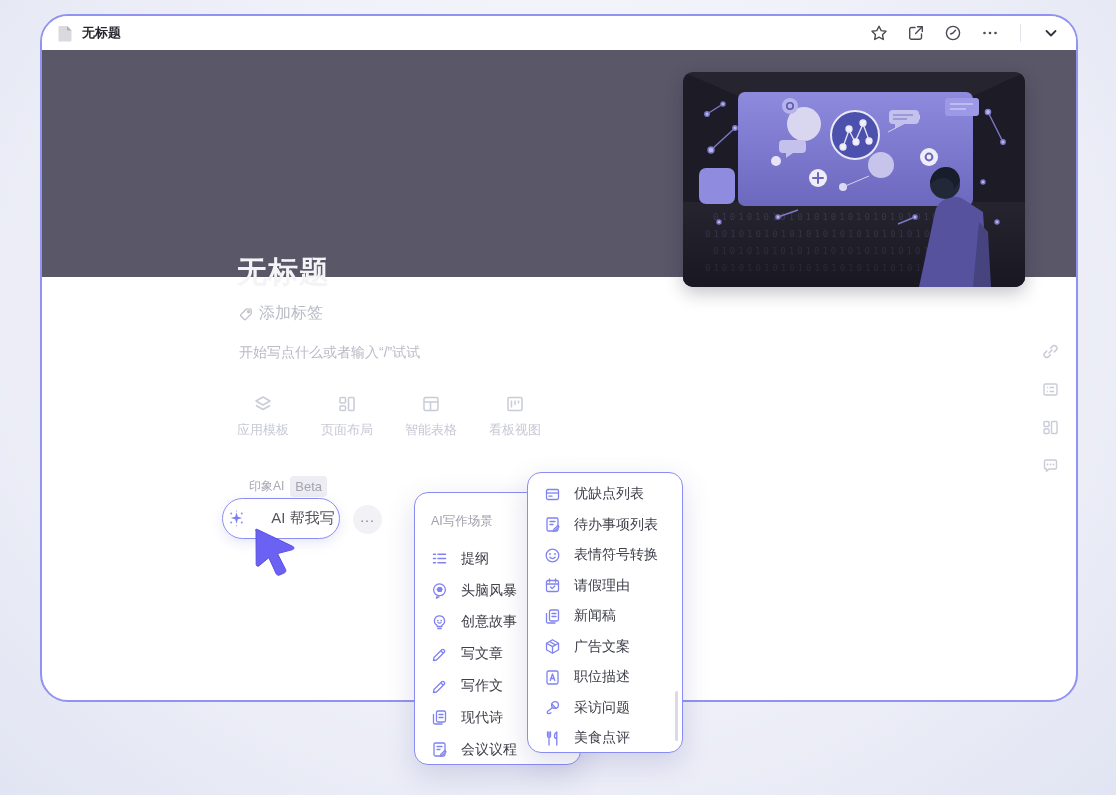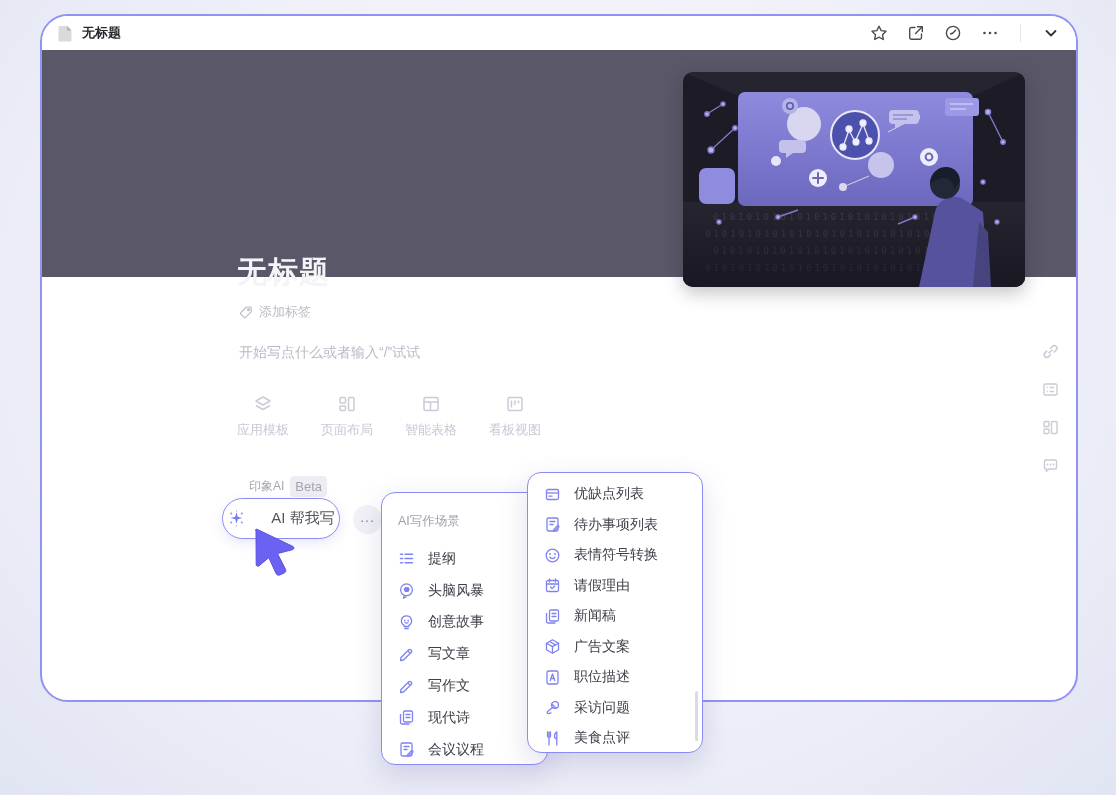--- a/index.html
+++ b/index.html
@@ -34,21 +34,21 @@
     position:absolute; left:195px; top:202px; font-size:30px; font-weight:bold;
     color:#f4f4f6; letter-spacing:1px;
   }
   .hero {
     position:absolute; left:641px; top:56px; width:342px; height:215px;
     border-radius:10px; overflow:hidden; box-shadow:0 6px 18px rgba(20,20,40,.25); z-index:2;
   }
 
   .tag-row {
     position:absolute; left:197px; top:287px; display:flex; align-items:center; gap:6px;
-    font-size:13px; color:#b9bbc6; cursor:pointer;
+    font-size:16px; color:#b9bbc6; cursor:pointer;
   }
   .editor-placeholder {
     position:absolute; left:197px; top:328px; font-size:14px; color:#b8bac6;
   }
 
   .template-row { position:absolute; left:179px; top:378px; display:flex; }
   .template-item { width:84px; display:flex; flex-direction:column; align-items:center; gap:7px; cursor:pointer; }
   .template-item .tpl-label { font-size:13px; color:#c7c9d5; }
 
   
@@ -71,22 +71,22 @@
 
   
   .right-rail { position:absolute; left:1042px; top:343px; display:flex; flex-direction:column; gap:21px; z-index:3; }
   .rail-icon { width:17px; height:17px; cursor:pointer; }
 
   
   .menu {
     position:absolute; background:#fff; border:1.5px solid #898cf2; border-radius:14px;
     box-shadow:0 10px 28px rgba(90,90,160,.20);
   }
-  .menu-writing { left:381px; top:492px; width:167px; height:273px; padding-top:18px; z-index:20; }
-  .menu-scenarios { left:527px; top:472px; width:176px; height:281px; padding-top:6px; z-index:30; }
+  .menu-writing { left:414px; top:492px; width:167px; height:273px; padding-top:18px; z-index:20; }
+  .menu-scenarios { left:527px; top:472px; width:156px; height:281px; padding-top:6px; z-index:30; }
   .menu-header { height:20px; line-height:20px; padding:0 16px; font-size:12.5px; color:#9fa0ab; margin-bottom:12px; }
   .menu-item { display:flex; align-items:center; gap:13px; padding:0 16px; height:31.8px; cursor:pointer; }
   .menu-scenarios .menu-item { height:30.5px; }
   .menu-item .mi-label { font-size:14px; color:#3f404a; white-space:nowrap; }
   .mi-icon { width:17px; height:17px; flex:0 0 17px; }
   .scrollbar-thumb { position:absolute; right:4px; top:218px; width:3px; height:50px; border-radius:2px; background:#d9dae2; }
 </style>
 </head>
 <body>
 

